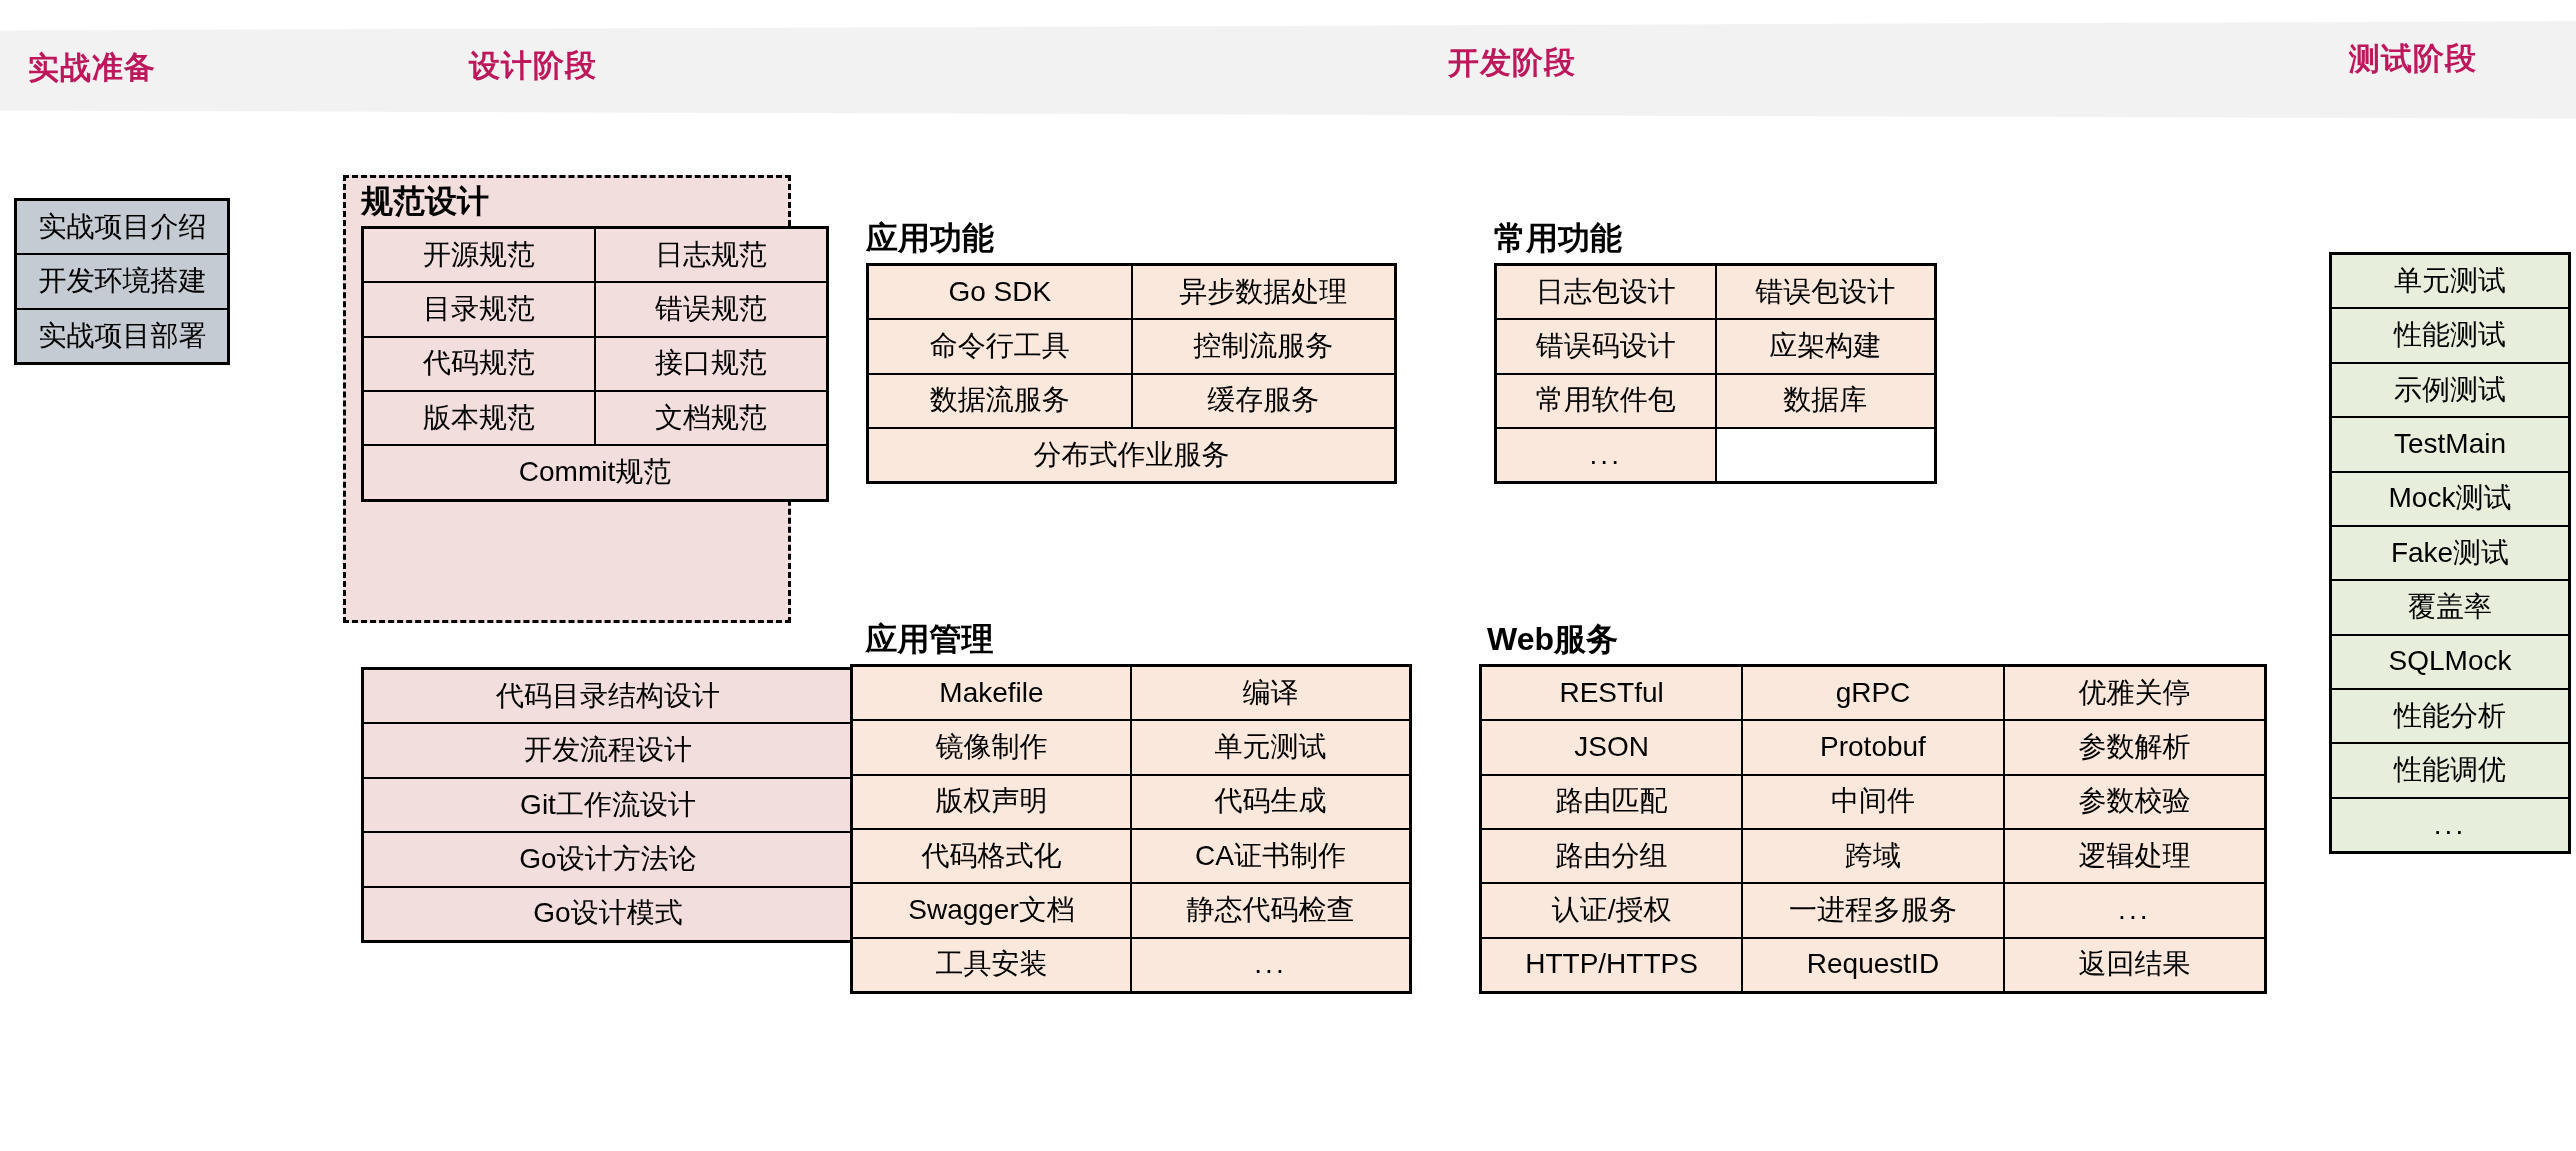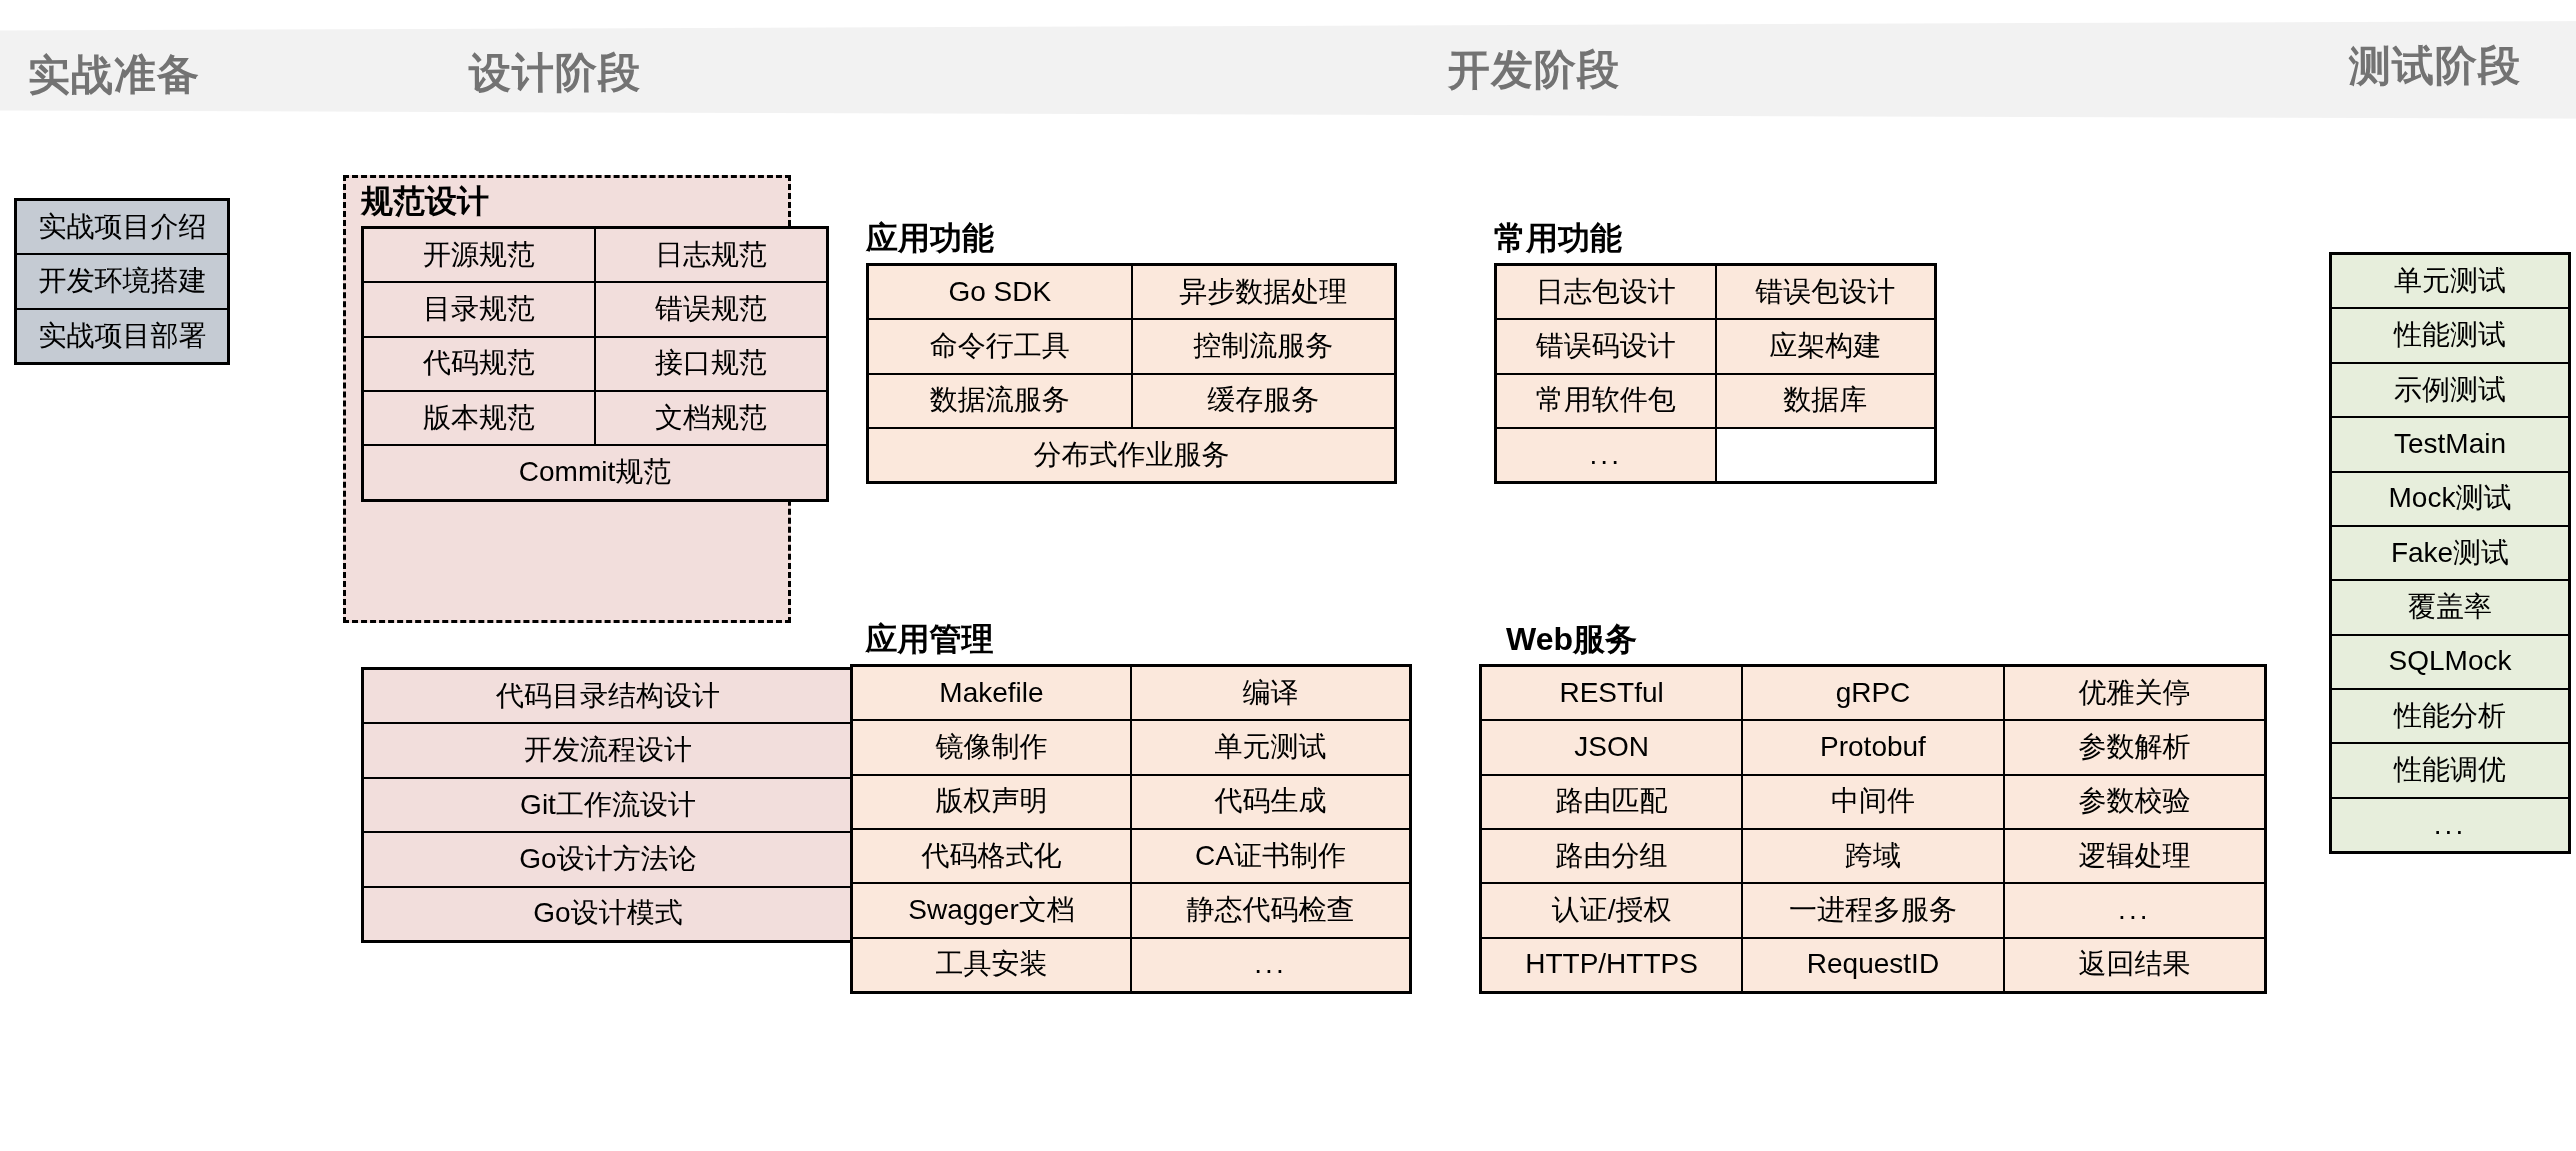--- a/index.html
+++ b/index.html
@@ -16,21 +16,21 @@
     position:absolute;left:0;top:10.3px;width:3266px;height:118px;
   }
   #banner-shape{
     position:absolute;left:0;top:0;width:3266px;height:118px;
   }
   #banner-labels{
     position:absolute;left:0;top:0;width:3266px;height:118px;
   }
   .banner-label{
     position:absolute;
-    font-size:42px;font-weight:bold;color:#737373;white-space:nowrap;
+    font-size:31px;font-weight:bold;color:#be185d;white-space:nowrap;
     letter-spacing:1px;
   }
 
   
   .group{position:absolute;}
   .group-title{
     font-size:32px;font-weight:bold;color:#000;
     margin-bottom:7.2px;white-space:nowrap;line-height:1.05;
   }
   .tbl{
@@ -223,21 +223,21 @@
     </tr>
     <tr>
       <td class="dots">...</td>
       <td class="empty"></td>
     </tr>
   </tbody>
     </table>
 </div>
 
 <div class="group" style="left:1479px;top:623px;">
-  <div class="group-title" style="margin-left:27px;">Web服务</div>
+  <div class="group-title" style="margin-left:8px;">Web服务</div>
   <table class="tbl fill-peach" style="width:788px;">
     <tbody>
         <tr>
       <td>RESTful</td>
       <td>gRPC</td>
       <td>优雅关停</td>
     </tr>
     <tr>
       <td>JSON</td>
       <td>Protobuf</td>

